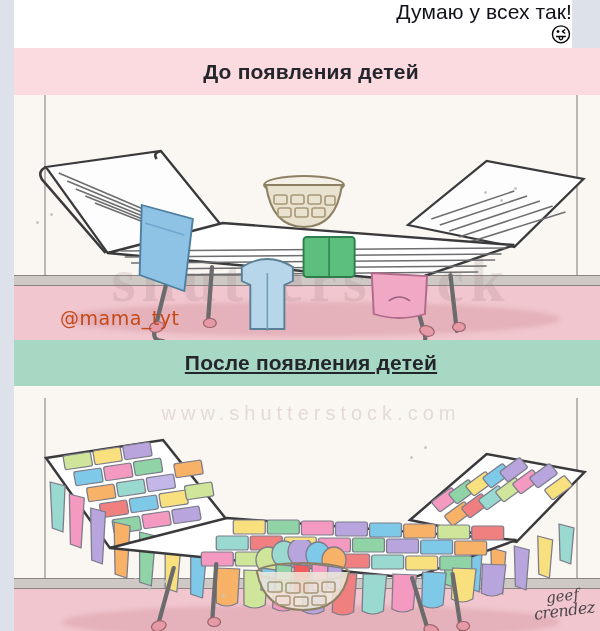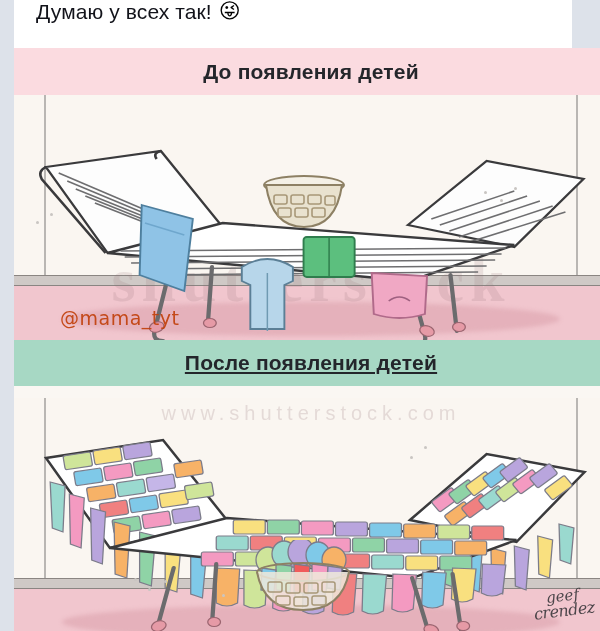--- a/index.html
+++ b/index.html
@@ -7,21 +7,21 @@
     width:600px;height:631px;overflow:hidden;
     font-family:"Liberation Sans","DejaVu Sans",sans-serif;
     background:#dde2ea;
   }
   .post{position:relative;width:600px;height:631px;background:#dde2ea;}
 
   
   .caption-bar{
     position:absolute;left:14px;top:0;width:558px;height:48px;
     background:#ffffff;
-    display:flex;align-items:flex-start;
+    display:flex;align-items:flex-end;flex-direction:column;
   }
   .caption-text{
     font-size:21px;color:#12131a;letter-spacing:.1px;
     padding-left:22px;white-space:nowrap;
   }
   .caption-emoji{font-size:21px;margin-left:7px;line-height:1;}
 
   
   .comic{
     position:absolute;left:14px;top:48px;width:594px;height:583px;

